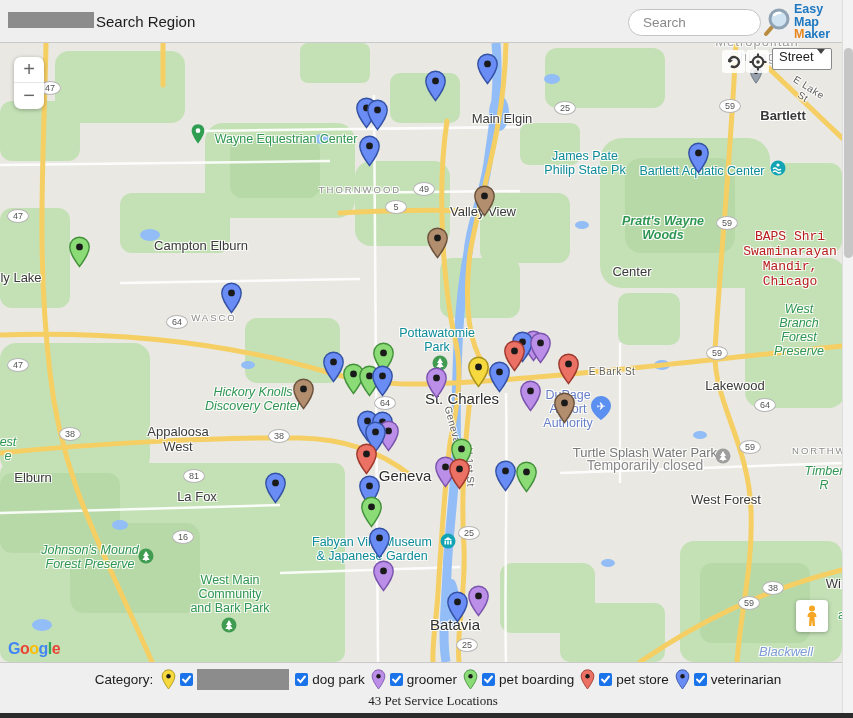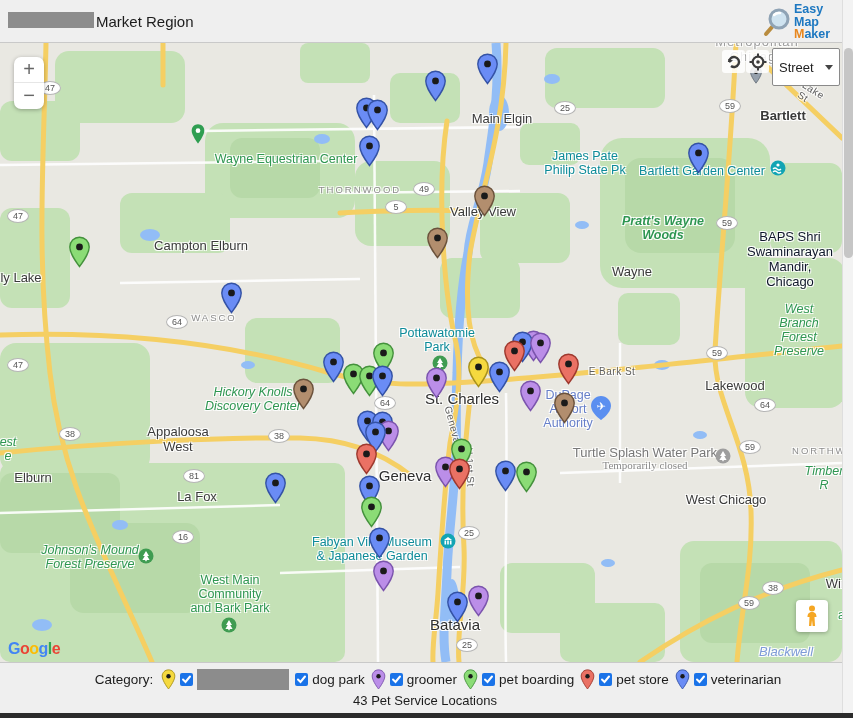--- a/index.html
+++ b/index.html
@@ -23,65 +23,66 @@
   .city{font-size:13px;color:#3a3a3a;}
   .city-lg{font-size:15px;color:#2e2e2e;}
   .park{color:#2e9651;font-size:12.5px;}
   .park-i{color:#2e9651;font-size:12.5px;font-style:italic;}
   .teal{color:#0d8b99;font-size:12.5px;}
   .blue{color:#667fc9;font-size:12.5px;}
   .blue-i{color:#7e9bd8;font-size:13px;font-style:italic;}
   .sc{color:#8d8d8d;font-size:9.5px;letter-spacing:2px;}
   .metro{color:#9d9d9d;font-size:13px;letter-spacing:1px;}
   .poi-gray{color:#787878;font-size:13px;}
-  .poi-gray-sub{color:#8a8a8a;font-size:11px;font-family:Liberation Serif, serif;}
-  .poi-dark{color:#0f172a;font-size:13px;}
+  .poi-gray-sub{color:#8a8a8a;font-size:14px;}
+  .poi-dark{color:#b91c1c;font-size:13px;font-family:Liberation Mono, monospace;}
   .street{color:#5f5f5f;font-size:10px;letter-spacing:.5px;}
   .shield{position:absolute;transform:translate(-50%,-50%);width:22px;height:14px;background:#fff;border:1px solid #b5b5b5;border-radius:50%;font-size:9px;line-height:12px;color:#555;text-align:center;pointer-events:none;}
   .pin{position:absolute;cursor:pointer;}
   .poi{position:absolute;transform:translate(-50%,-50%);pointer-events:none;}
   
   .zoom-ctrl{position:absolute;left:14px;top:14px;width:30px;height:52px;background:#fff;border-radius:7px;box-shadow:0 1px 4px rgba(0,0,0,.3);text-align:center;}
   .zoom-btn{display:block;width:30px;height:26px;font-size:20px;color:#666;line-height:25px;cursor:pointer;user-select:none;}
   .zoom-btn.zi{border-bottom:1px solid #e6e6e6;}
   .map-ctrl{position:absolute;top:7px;width:23px;height:23px;background:rgba(255,255,255,.85);border-radius:3px;display:flex;align-items:center;justify-content:center;cursor:pointer;}
   .rotate-ctrl{left:722px;}
   .target-ctrl{left:746px;}
-  .street-select{position:absolute;left:772px;top:5px;width:68px;height:22px;background:#fff;border:1px solid #8a8a8a;border-radius:2px;font-size:13px;color:#222;padding:18px 6px;display:flex;align-items:center;justify-content:space-between;cursor:pointer;}
+  .street-select{position:absolute;left:772px;top:5px;width:60px;height:22px;background:#fff;border:1px solid #8a8a8a;border-radius:2px;font-size:13px;color:#222;padding:0 6px;display:flex;justify-content:space-between;cursor:pointer;}
   .chev{width:0;height:0;border-left:4px solid transparent;border-right:4px solid transparent;border-top:5px solid #444;}
   
   .attrib{position:absolute;right:0;bottom:0;height:14px;display:flex;align-items:center;font-size:10px;color:#3c3c3c;}
   .attrib .seg{background:rgba(255,255,255,.92);height:14px;line-height:14px;padding:0 5px;white-space:nowrap;}
   .attrib .scalebar{width:56px;height:7px;border-left:1px solid #555;border-right:1px solid #555;border-bottom:1px solid #555;margin:0 4px 3px 2px;}
   .google-logo{position:absolute;left:8px;bottom:4px;font-size:16px;font-weight:bold;letter-spacing:-.5px;pointer-events:none;}
   .g0{color:#4285F4}.g1{color:#EA4335}.g2{color:#FBBC05}.g3{color:#4285F4}.g4{color:#34A853}.g5{color:#EA4335}
   .pegman{position:absolute;left:796px;top:557px;width:32px;height:32px;background:#fff;border-radius:4px;box-shadow:0 1px 4px rgba(0,0,0,.3);display:flex;align-items:center;justify-content:center;cursor:pointer;}
   
   .scrollbar{position:absolute;right:0;top:0;width:11px;height:718px;background:#f3f3f3;border-left:1px solid #dedede;}
   .scroll-thumb{position:absolute;left:1px;top:48px;width:9px;height:210px;background:#c6c6c6;border-radius:5px;cursor:pointer;}
   
   .footer{position:absolute;left:0;top:662px;width:842px;height:51px;background:#efefef;border-top:1px solid #c9c9c9;}
   .legend{position:absolute;left:0;top:3px;width:100%;display:flex;align-items:center;justify-content:center;gap:6px;height:26px;padding-left:34px;}
   .legend .cat-label{font-size:13.5px;color:#1c1c1c;margin-right:2px;}
   .cat-item{display:flex;align-items:center;gap:4px;}
   .cbox{width:13px;height:13px;background:#1a73e8;border-radius:2px;display:flex;align-items:center;justify-content:center;cursor:pointer;}
   .cbox svg{display:block;}
   .cat-text{font-size:13.5px;color:#1c1c1c;}
   .legend-redact{width:92px;height:21px;background:#8c8c8c;}
-  .count-line{position:absolute;left:4px;top:30px;width:100%;text-align:center;font-size:13px;color:#1c1c1c;}
+  .count-line{position:absolute;left:12px;top:30px;width:100%;text-align:center;font-size:13px;color:#1c1c1c;font-family:Liberation Serif, serif;}
   .bottom-strip{position:absolute;left:0;top:713px;width:853px;height:5px;background:#2b2b2b;}
 </style>
 </head>
 <body>
 
 <div class="page">
 
   <div class="header">
     <div class="redact title-redact"></div>
-    <div class="page-title">Market Region</div>
+    <div class="page-title">Search Region</div>
+    <input class="search-input" type="text" placeholder="Search" style="">
     <span class="mag">
       <svg width="30" height="32" viewBox="0 0 30 32">
         <line x1="9" y1="21" x2="3" y2="28" stroke="#b98c3e" stroke-width="4" stroke-linecap="round"></line>
         <circle cx="16" cy="13" r="9" fill="#cfe3f0" stroke="#8fa3b5" stroke-width="3"></circle>
         <path d="M11 9 a7 7 0 0 1 6 -2" stroke="#ffffff" stroke-width="2.5" fill="none" stroke-linecap="round"></path>
       </svg>
     </span>
     <div class="logo">
       <div>Easy</div>
       <div>Map</div>
@@ -164,32 +165,32 @@
         <path d="M340 170 C380 168 420 166 465 168"></path>
         <path d="M163 0 L163 42"></path>
       </g>
     </svg>
 
     <div id="labels-layer">
         <div class="mlabel metro" style="left: 757px; top: 6px; transform: translate(-50%, -50%);">Metropolitan Chicago</div>
         <div class="mlabel street" style="left: 806px; top: 49px; transform: translate(-50%, -50%) rotate(32deg);">E Lake St</div>
         <div class="mlabel city" style="left: 502px; top: 75px; transform: translate(-50%, -50%);">Main Elgin</div>
         <div class="mlabel city" style="left: 783px; top: 72px; transform: translate(-50%, -50%); font-weight: bold;">Bartlett</div>
-        <div class="mlabel park" style="left: 286px; top: 96px; transform: translate(-50%, -50%); margin-top: 20px;">Wayne Equestrian Center</div>
+        <div class="mlabel park" style="left: 286px; top: 96px; transform: translate(-50%, -50%);">Wayne Equestrian Center</div>
         <div class="mlabel teal" style="left: 585px; top: 120px; transform: translate(-50%, -50%);">James Pate
 Philip State Pk</div>
-        <div class="mlabel teal" style="left: 702px; top: 128px; transform: translate(-50%, -50%);">Bartlett Garden Center</div>
+        <div class="mlabel teal" style="left: 702px; top: 128px; transform: translate(-50%, -50%);">Bartlett Aquatic Center</div>
         <div class="mlabel sc" style="left: 360px; top: 146px; transform: translate(-50%, -50%);">THORNWOOD</div>
         <div class="mlabel city" style="left: 483px; top: 168px; transform: translate(-50%, -50%);">Valley View</div>
         <div class="mlabel park-i" style="left: 663px; top: 185px; transform: translate(-50%, -50%); font-weight: bold;">Pratt's Wayne
 Woods</div>
         <div class="mlabel city" style="left: 201px; top: 202px; transform: translate(-50%, -50%);">Campton Elburn</div>
         <div class="mlabel poi-dark" style="left: 790px; top: 216px; transform: translate(-50%, -50%);">BAPS Shri Swaminarayan
 Mandir, Chicago</div>
-        <div class="mlabel city" style="left: 632px; top: 228px; transform: translate(-50%, -50%);">Wayne</div>
+        <div class="mlabel city" style="left: 632px; top: 228px; transform: translate(-50%, -50%);">Center</div>
         <div class="mlabel city" style="left: 21px; top: 234px; transform: translate(-50%, -50%);">ly Lake</div>
         <div class="mlabel sc" style="left: 214px; top: 274px; transform: translate(-50%, -50%);">WASCO</div>
         <div class="mlabel park-i" style="left: 799px; top: 287px; transform: translate(-50%, -50%);">West Branch
 Forest Preserve</div>
         <div class="mlabel teal" style="left: 437px; top: 297px; transform: translate(-50%, -50%);">Pottawatomie
 Park</div>
         <div class="mlabel street" style="left: 612px; top: 328px; transform: translate(-50%, -50%);">E Bark St</div>
         <div class="mlabel city" style="left: 735px; top: 342px; transform: translate(-50%, -50%);">Lakewood</div>
         <div class="mlabel park-i" style="left: 253px; top: 356px; transform: translate(-50%, -50%);">Hickory Knolls
 Discovery Center</div>
@@ -203,21 +204,21 @@
         <div class="mlabel park-i" style="left: 8px; top: 406px; transform: translate(-50%, -50%);">est
 e</div>
         <div class="mlabel sc" style="left: 824px; top: 407px; transform: translate(-50%, -50%);">NORTHWO</div>
         <div class="mlabel poi-gray" style="left: 645px; top: 409px; transform: translate(-50%, -50%);">Turtle Splash Water Park</div>
         <div class="mlabel poi-gray-sub" style="left: 645px; top: 422px; transform: translate(-50%, -50%);">Temporarily closed</div>
         <div class="mlabel street" style="left: 470px; top: 424px; transform: translate(-50%, -50%) rotate(87deg);">N 1st St</div>
         <div class="mlabel city-lg" style="left: 405px; top: 432px; transform: translate(-50%, -50%);">Geneva</div>
         <div class="mlabel city" style="left: 33px; top: 434px; transform: translate(-50%, -50%);">Elburn</div>
         <div class="mlabel park-i" style="left: 824px; top: 435px; transform: translate(-50%, -50%);">Timber R</div>
         <div class="mlabel city" style="left: 197px; top: 453px; transform: translate(-50%, -50%);">La Fox</div>
-        <div class="mlabel city" style="left: 726px; top: 456px; transform: translate(-50%, -50%);">West Chicago</div>
+        <div class="mlabel city" style="left: 726px; top: 456px; transform: translate(-50%, -50%);">West Forest</div>
         <div class="mlabel teal" style="left: 372px; top: 506px; transform: translate(-50%, -50%);">Fabyan Villa Museum
 &amp; Japanese Garden</div>
         <div class="mlabel park-i" style="left: 90px; top: 514px; transform: translate(-50%, -50%);">Johnson's Mound
 Forest Preserve</div>
         <div class="mlabel city" style="left: 837px; top: 540px; transform: translate(-50%, -50%);">Win</div>
         <div class="mlabel park" style="left: 230px; top: 551px; transform: translate(-50%, -50%);">West Main
 Community
 and Bark Park</div>
         <div class="mlabel park" style="left: 848px; top: 572px; transform: translate(-50%, -50%);">anti</div>
         <div class="mlabel city-lg" style="left: 455px; top: 581px; transform: translate(-50%, -50%);">Batavia</div>

